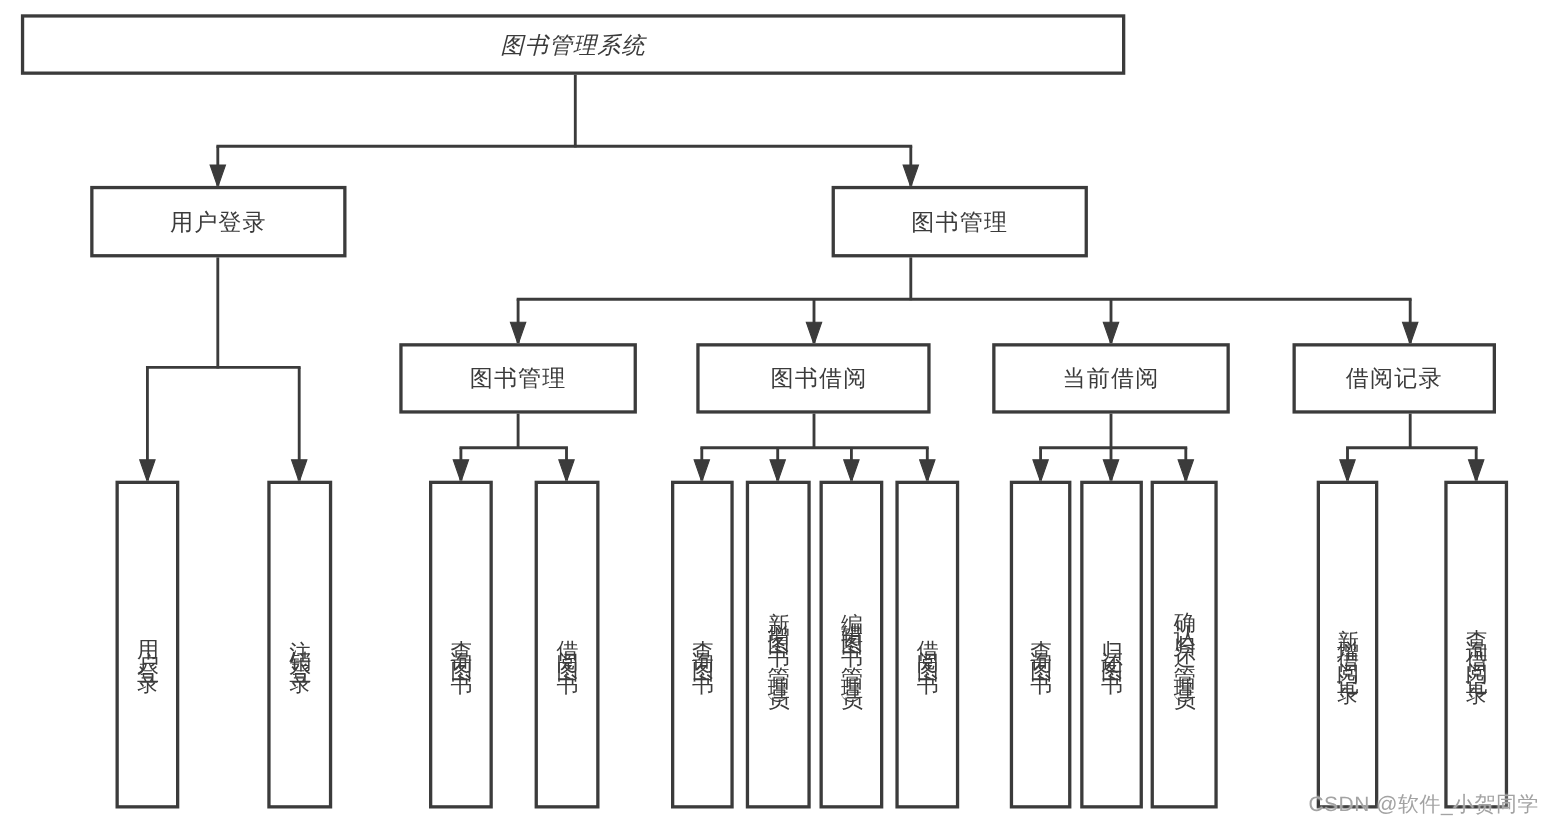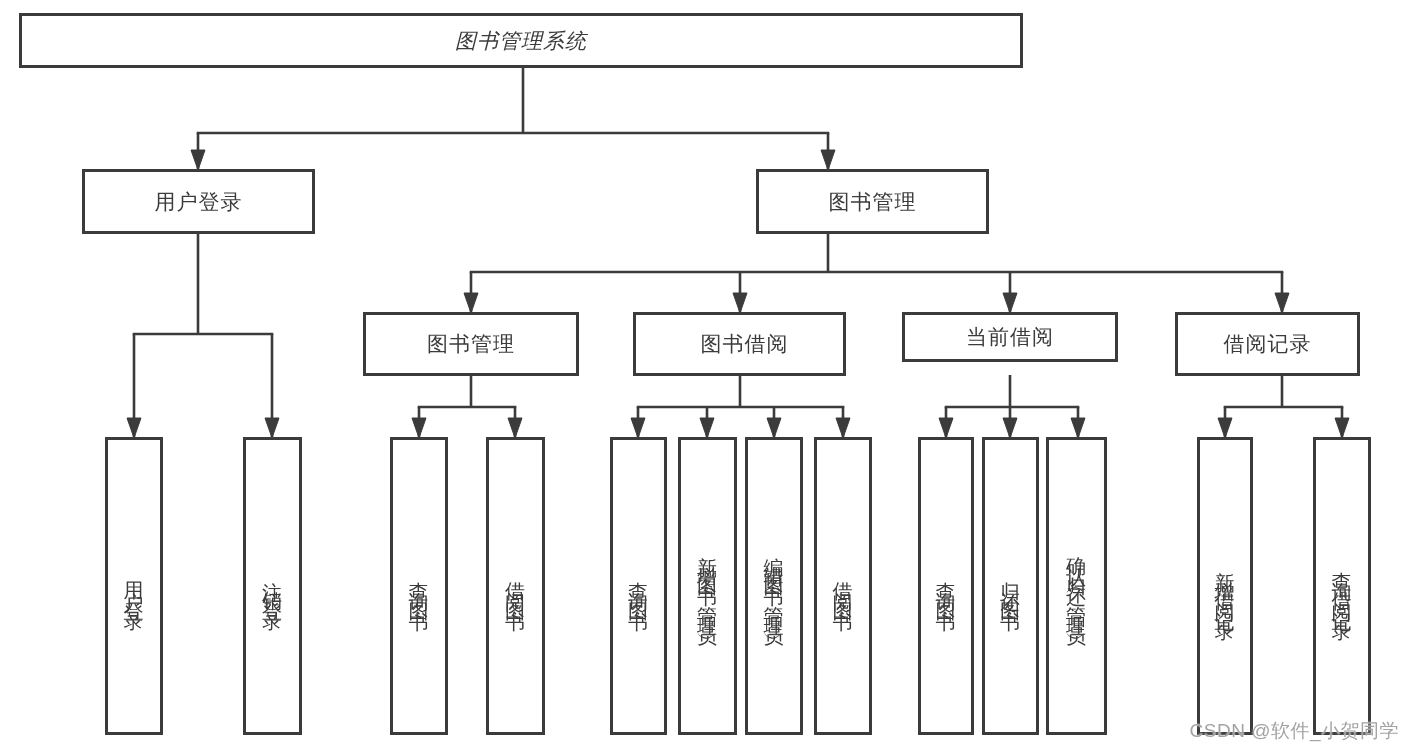--- a/index.html
+++ b/index.html
@@ -115,21 +115,21 @@
   <div class="node" style="left:712px; top:169px; width:233px; height:65px;margin-left:44px;">
     <span class="h-label">图书管理</span>
   </div>
 
   <div class="node" style="left:363px; top:312px; width:216px; height:64px;">
     <span class="h-label">图书管理</span>
   </div>
   <div class="node" style="left:633px; top:312px; width:213px; height:64px;padding-left:10px;">
     <span class="h-label">图书借阅</span>
   </div>
-  <div class="node" style="left:902px; top:312px; width:216px; height:50px;">
+  <div class="node" style="left:902px; top:312px; width:216px; height:64px;">
     <span class="h-label">当前借阅</span>
   </div>
   <div class="node" style="left:1175px; top:312px; width:185px; height:64px;">
     <span class="h-label">借阅记录</span>
   </div>
 
   <div class="node" style="left:105px; top:437px; width:58px; height:298px;">
     <span class="v-label">用户登录</span>
   </div>
   <div class="node" style="left:243px; top:437px; width:59px; height:298px;">

